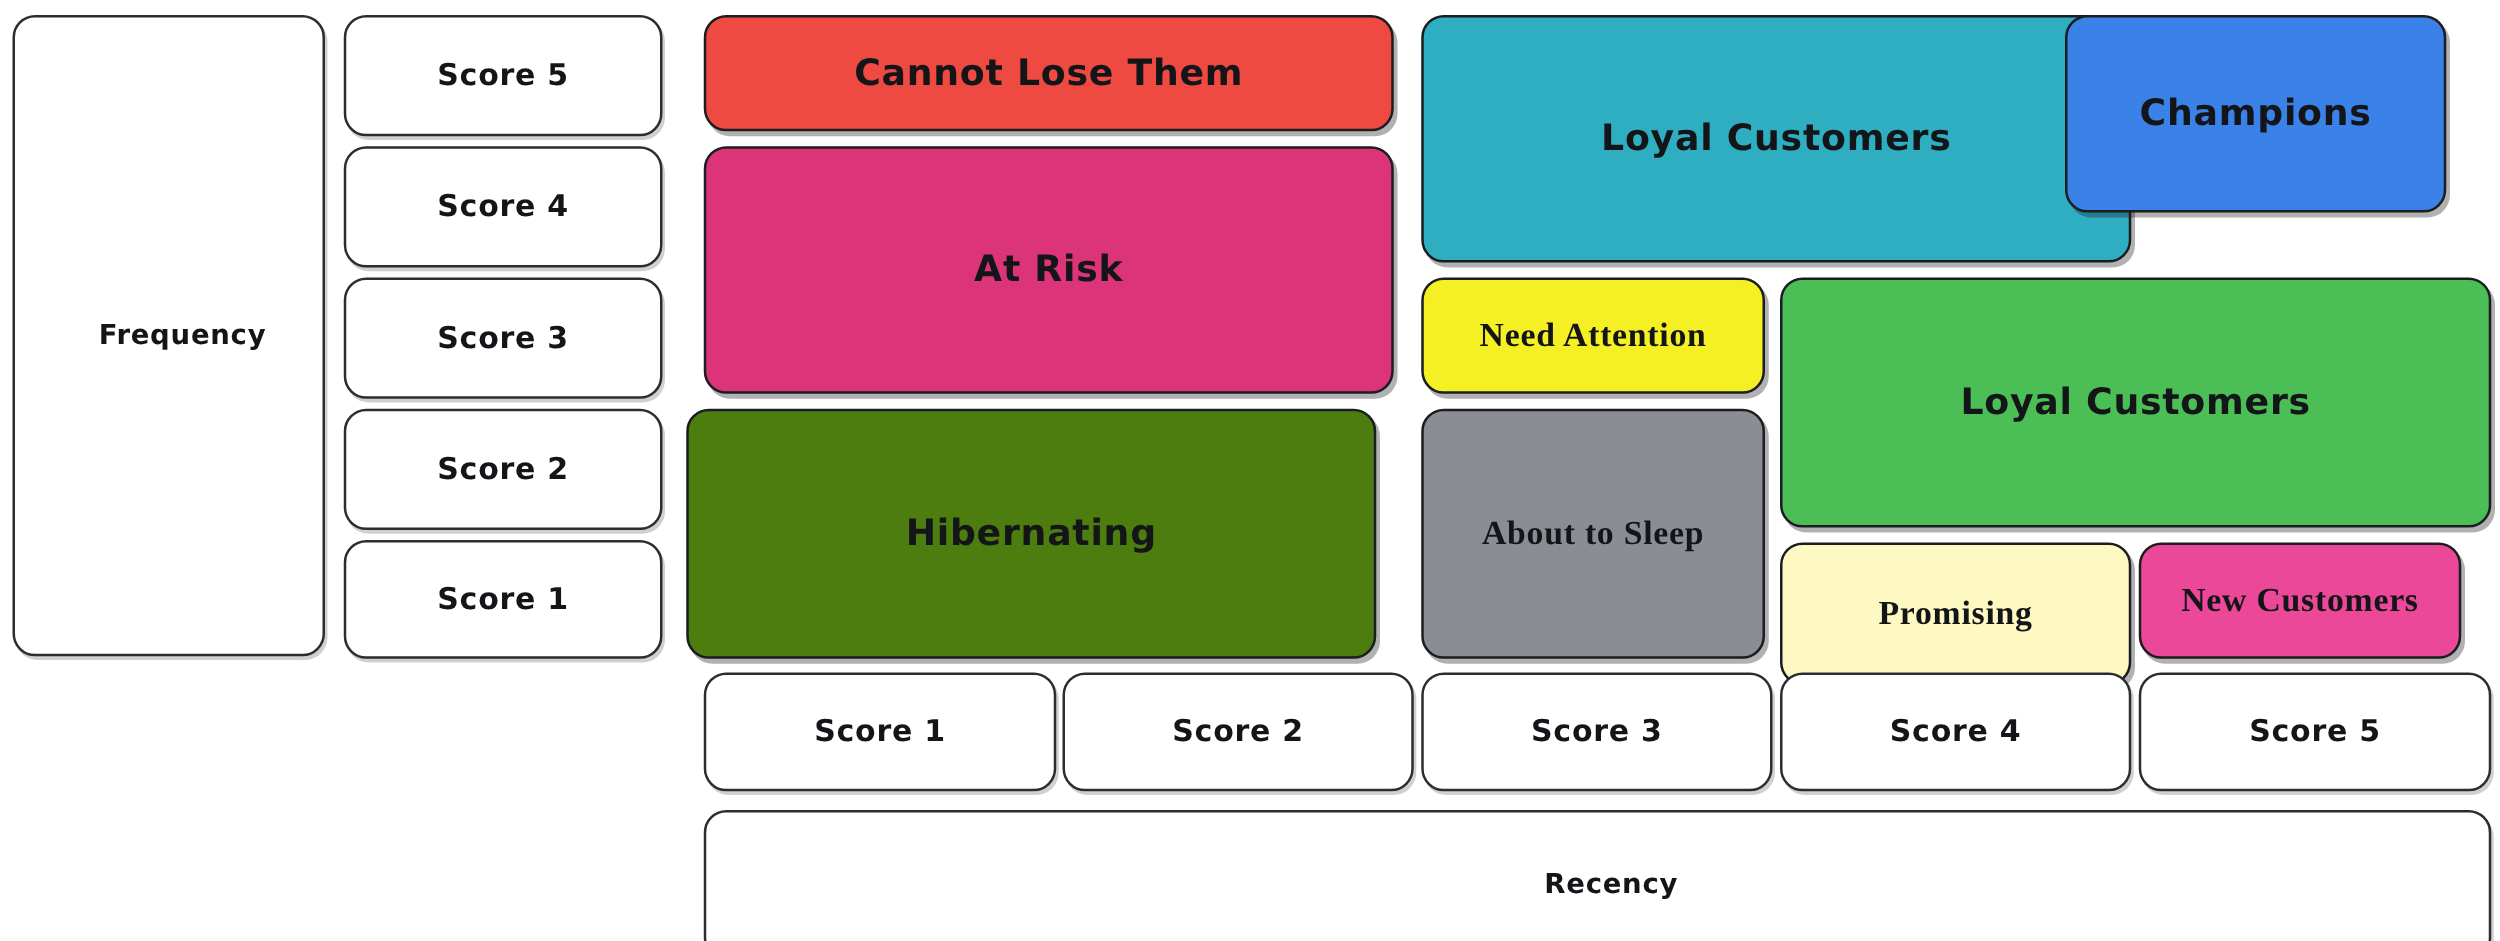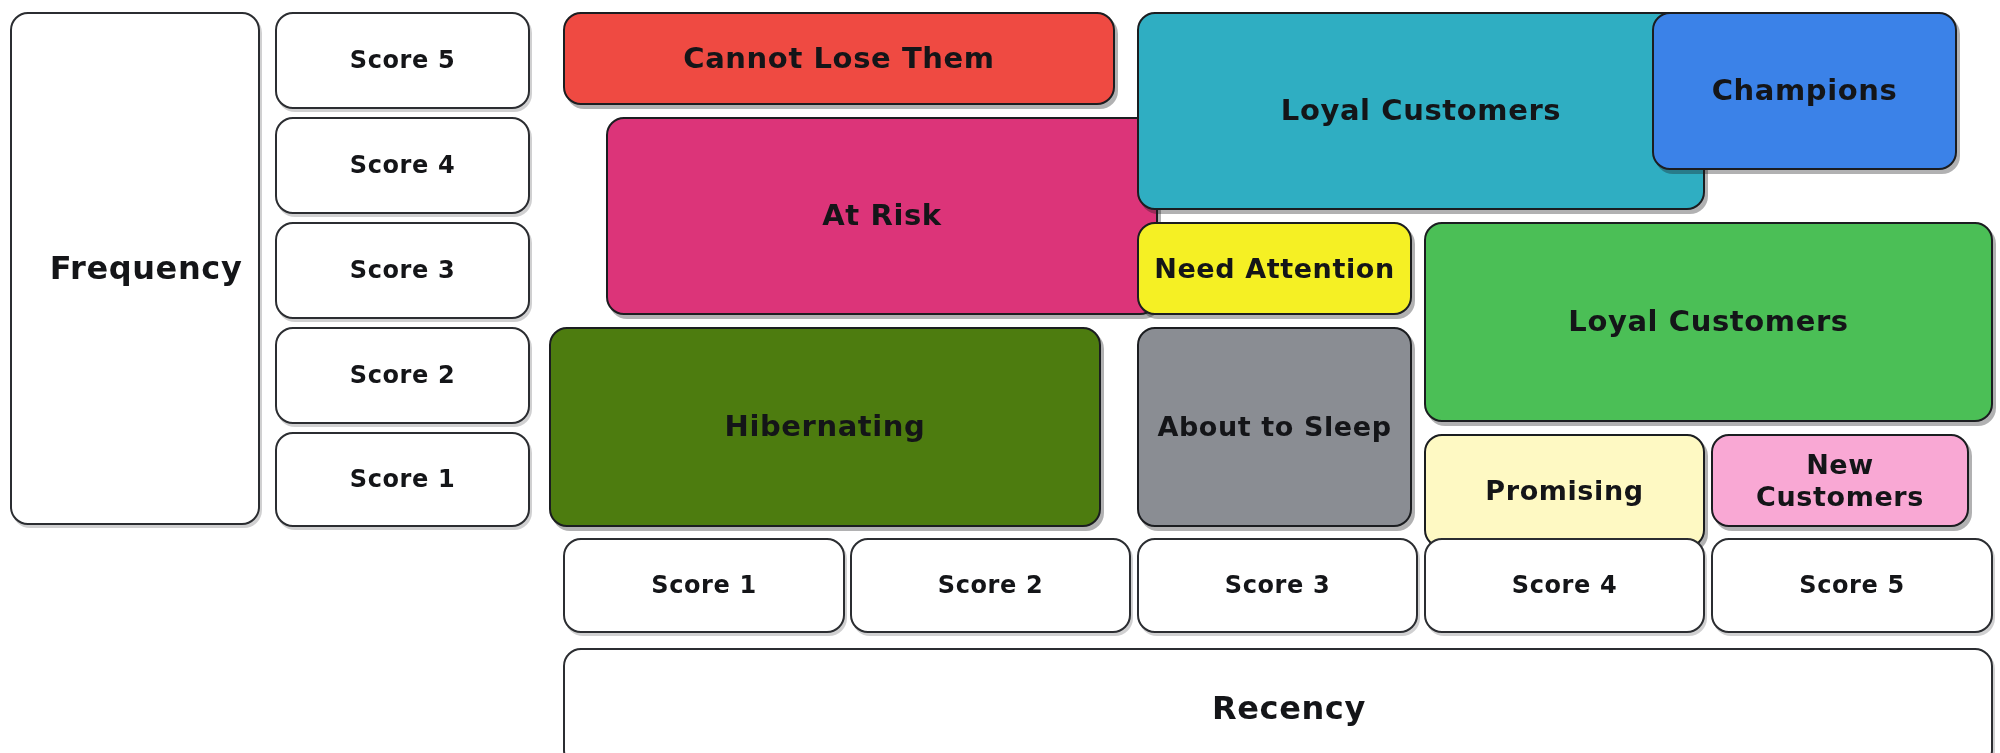--- a/index.html
+++ b/index.html
@@ -40,65 +40,66 @@
   .box.plain {
     background: #ffffff;
     border-color: #2b2d31;
     box-shadow: 2px 3px 0 rgba(40,42,46,0.22);
   }
   .box.seg {
     border-color: #1b1d20;
     box-shadow: 3px 4px 0 rgba(25,27,30,0.34);
   }
   .axis-label {
-    font-size: 32px;
+    font-size: 22px;
     padding-left: 32px;
   }
   .score-label {
     font-size: 24px;
   }
   .seg-label {
     font-size: 29px;
   }
   .seg-label.sm {
     font-size: 27px;
+    font-family: Liberation Serif, serif;
   }
 </style>
 </head>
 <body>
 
 <div id="canvas">
 
   <div class="box plain axis-label" style="left:10px; top:12px; width:250px; height:513px;">Frequency</div>
 
   <div class="box plain score-label" style="left:275px; top:12px; width:255px; height:97px;">Score 5</div>
   <div class="box plain score-label" style="left:275px; top:117px; width:255px; height:97px;">Score 4</div>
   <div class="box plain score-label" style="left:275px; top:222px; width:255px; height:97px;">Score 3</div>
   <div class="box plain score-label" style="left:275px; top:327px; width:255px; height:97px;">Score 2</div>
   <div class="box plain score-label" style="left:275px; top:432px; width:255px; height:95px;">Score 1</div>
 
   <div class="box seg seg-label" style="left:563px; top:12px; width:552px; height:93px; background:#ef4a42;">Cannot Lose Them</div>
 
-  <div class="box seg seg-label" style="left:563px; top:117px; width:552px; height:198px; background:#dc3479;margin-left:43px;">At Risk</div>
+  <div class="box seg seg-label" style="left:563px; top:117px; width:552px; height:198px; background:#dc3479;">At Risk</div>
 
   <div class="box seg seg-label" style="left:549px; top:327px; width:552px; height:200px; background:#4d7c0f;">Hibernating</div>
 
   <div class="box seg seg-label" style="left:1137px; top:12px; width:568px; height:198px; background:#2faec2;">Loyal Customers</div>
 
   <div class="box seg seg-label sm" style="left:1137px; top:222px; width:275px; height:93px; background:#f5f024;">Need Attention</div>
 
   <div class="box seg seg-label sm" style="left:1137px; top:327px; width:275px; height:200px; background:#8a8d93;text-align:right;">About to Sleep</div>
 
   <div class="box seg seg-label" style="left:1652px; top:12px; width:305px; height:158px; background:#3b82e8;">Champions</div>
 
   <div class="box seg seg-label" style="left:1424px; top:222px; width:569px; height:200px; background:#4bbf56;">Loyal Customers</div>
 
   <div class="box seg seg-label sm" style="left:1424px; top:434px; width:281px; height:114px; background:#fef9c3;">Promising</div>
 
-  <div class="box seg seg-label sm" style="left:1711px; top:434px; width:258px; height:93px; background:#f9a8d4;">New Customers</div>
+  <div class="box seg seg-label sm" style="left:1711px; top:434px; width:258px; height:93px; background:#ec4899;">New Customers</div>
 
   <div class="box plain score-label" style="left:563px; top:538px; width:282px; height:95px;">Score 1</div>
   <div class="box plain score-label" style="left:850px; top:538px; width:281px; height:95px;">Score 2</div>
   <div class="box plain score-label" style="left:1137px; top:538px; width:281px; height:95px;">Score 3</div>
   <div class="box plain score-label" style="left:1424px; top:538px; width:281px; height:95px;">Score 4</div>
   <div class="box plain score-label" style="left:1711px; top:538px; width:282px; height:95px;">Score 5</div>
 
   <div class="box plain axis-label" style="left:563px; top:648px; width:1430px; height:120px;">Recency</div>
 
 </div>

